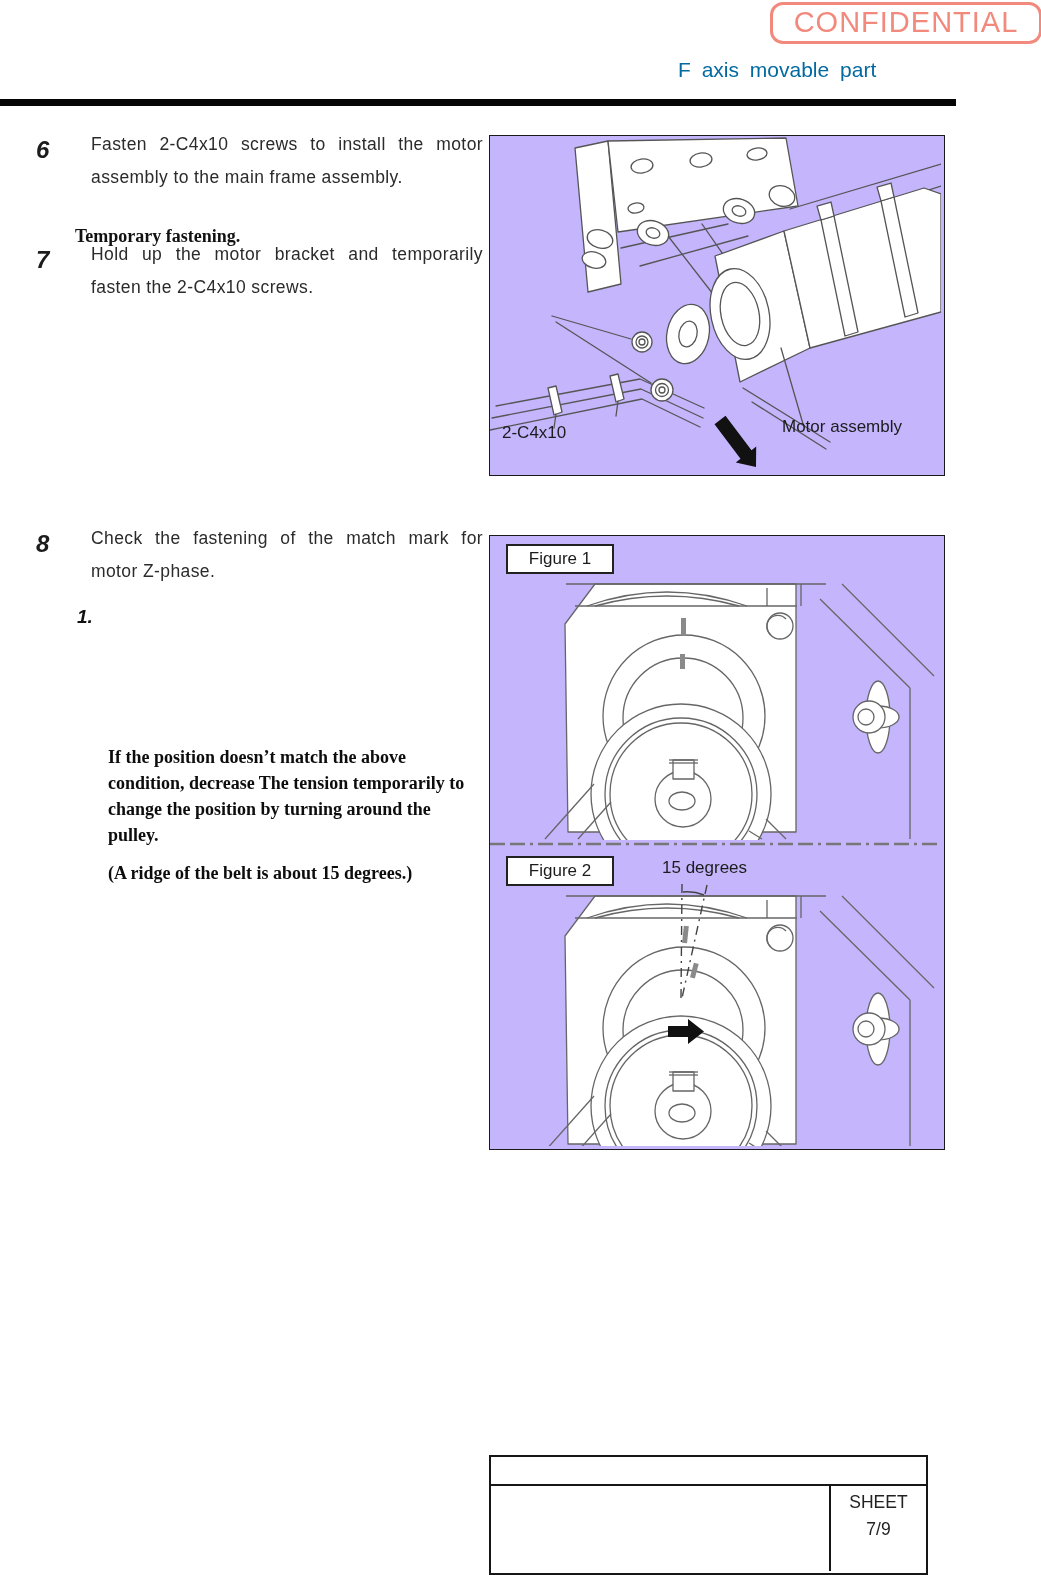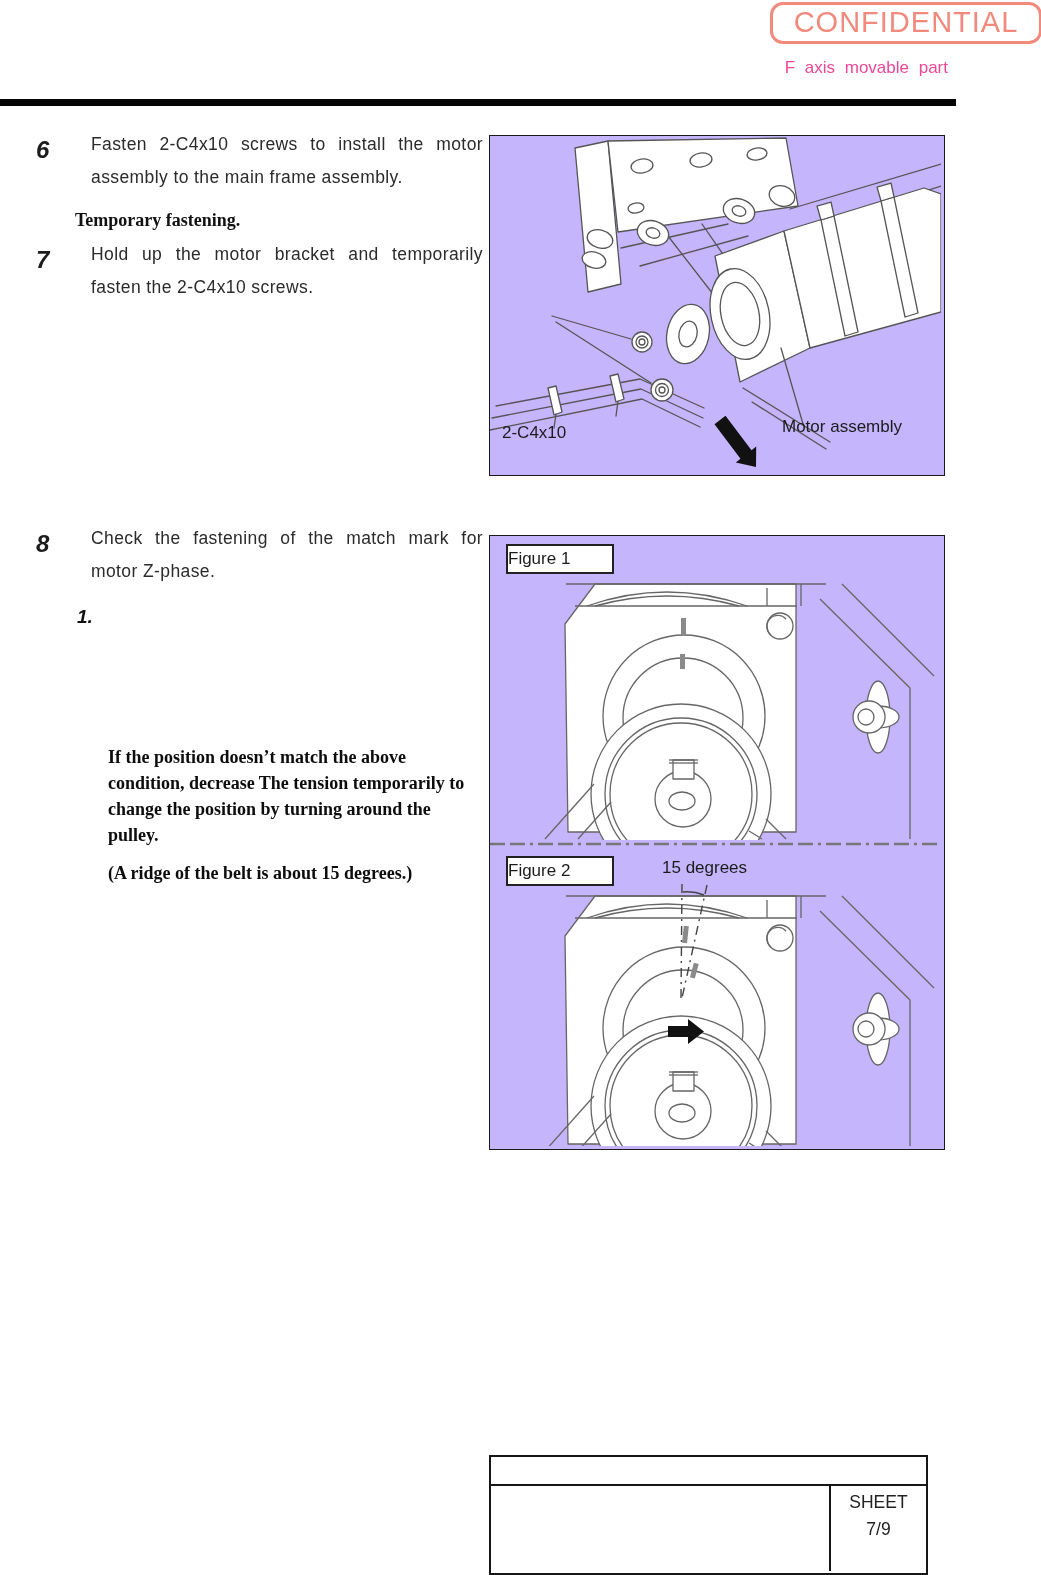--- a/index.html
+++ b/index.html
@@ -3,43 +3,43 @@
 <meta charset="utf-8">
 <style>
   html,body{margin:0;padding:0;background:#fff;}
   .page{position:relative;width:1041px;height:1575px;background:#fff;overflow:hidden;
         font-family:"Liberation Sans",sans-serif;color:#2b2b2b;}
 
   
   .stamp{position:absolute;left:770px;top:2px;width:266px;height:36px;
          border:3px solid #f2897d;border-radius:13px;color:#f2897d;
          font-size:29px;line-height:35px;text-align:center;letter-spacing:1px;}
-  .section-label{position:absolute;left:678px;top:58px;width:270px;text-align:right;
-                 font-size:17px;color:#ec4899;word-spacing:5px;}
+  .section-label{position:absolute;left:678px;top:58px;width:270px;
+                 font-size:21px;color:#0369a1;word-spacing:5px;}
   .rule{position:absolute;left:0;top:99px;width:956px;height:7px;background:#050505;}
 
   
   .step-num{position:absolute;left:36px;width:34px;font-size:24px;font-weight:bold;
             font-style:italic;color:#1c1c1c;}
   .step-text{position:absolute;left:91px;width:392px;font-size:17.5px;line-height:33px;
              text-align:justify;letter-spacing:0.4px;color:#2b2b2b;}
   .bold-serif-note{position:absolute;left:75px;font-family:"Liberation Serif",serif;
-                   font-weight:bold;font-size:18px;color:#111;}
+                   font-weight:bold;font-size:18px;color:#111;margin-top:16px;}
   .substep{position:absolute;left:77px;font-size:19px;font-weight:bold;font-style:italic;color:#111;}
   .caution{position:absolute;left:108px;width:372px;font-family:"Liberation Serif",serif;
            font-weight:bold;font-size:18px;line-height:26px;color:#0d0d0d;}
 
   
   .figbox{position:absolute;border:1.5px solid #1a1a1a;background:#c4b5fd;}
   .figbox-1{left:489px;top:135px;width:454px;height:339px;}
   .figbox-2{left:489px;top:535px;width:454px;height:613px;}
   .figbox svg{position:absolute;left:0;top:0;}
   .fig-label{position:absolute;font-size:17px;color:#1c1c1c;white-space:nowrap;}
   .caption-box{position:absolute;left:16px;width:104px;height:26px;border:2px solid #222;
-               background:#fff;text-align:left;font-size:17px;line-height:26px;color:#1c1c1c;}
+               background:#fff;text-align:center;font-size:17px;line-height:26px;color:#1c1c1c;}
 
   
   .sheet-table{position:absolute;left:489px;top:1455px;width:435px;height:116px;
                border:2px solid #161616;background:#fff;}
   .sheet-row-top{position:absolute;left:0;top:0;width:100%;height:27px;border-bottom:2px solid #161616;}
   .sheet-cell-right{position:absolute;right:0;top:29px;width:95px;height:85px;
                     border-left:2px solid #161616;text-align:center;font-size:17.5px;color:#222;}
   .sheet-cell-right .l1{margin-top:6px;}
   .sheet-cell-right .l2{margin-top:6px;}
 </style>

